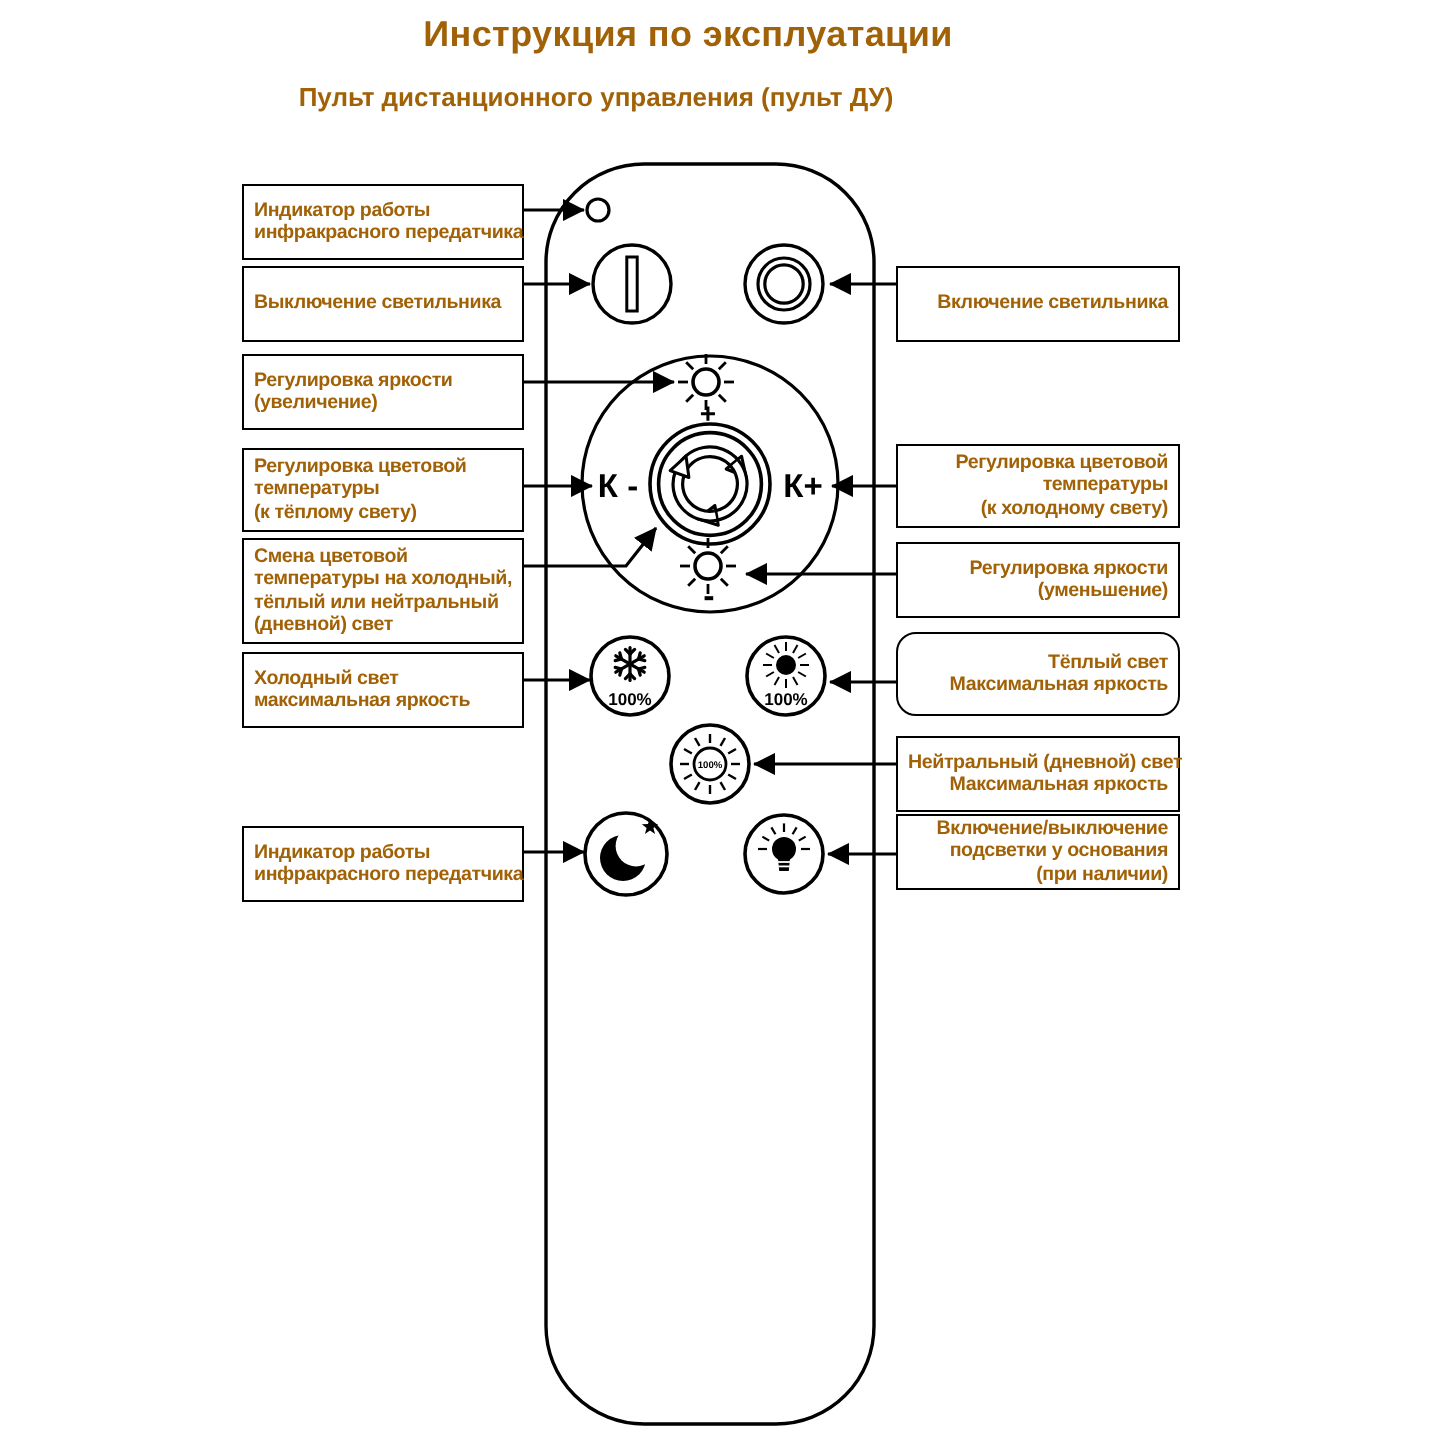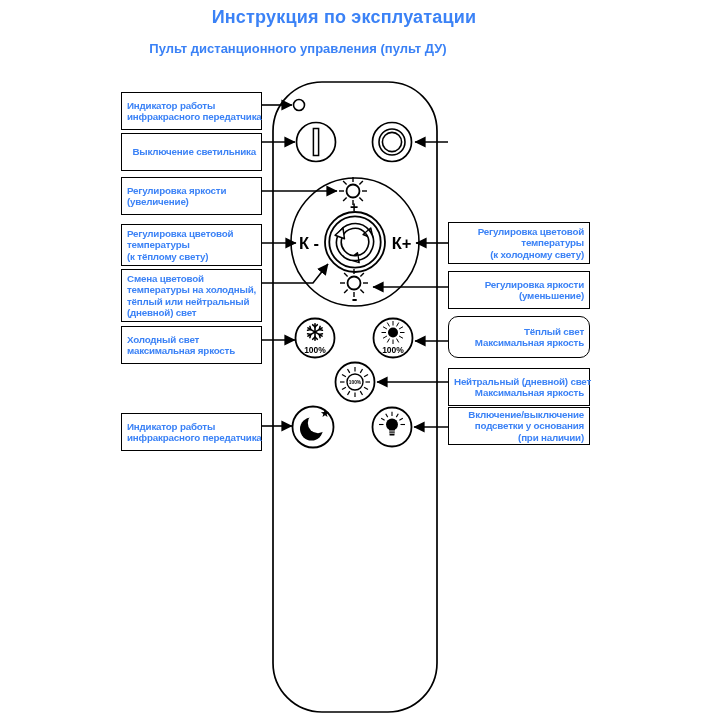--- a/index.html
+++ b/index.html
@@ -1,18 +1,18 @@
 <!DOCTYPE html>
 <html><head>
 <meta charset="utf-8">
 <style>
   html,body{margin:0;padding:0;background:#ffffff;}
   .canvas{
     position:relative;width:720px;height:720px;background:#ffffff;
-    font-family:"Liberation Sans",sans-serif;color:#3b82f6;overflow:hidden;
+    font-family:"Liberation Sans",sans-serif;color:#a16207;overflow:hidden;
   }
   .title{
     position:absolute;top:7px;left:0;width:688px;text-align:center;
     font-size:18px;font-weight:bold;letter-spacing:.2px;
   }
   .subtitle{
     position:absolute;top:41px;left:0;width:596px;text-align:center;
     font-size:13px;font-weight:bold;
   }
   svg.diagram{position:absolute;left:0;top:0;}
@@ -207,21 +207,21 @@
       <path d="M448 341 L415 341" marker-end="url(#ah)"></path>
       <path d="M448 382 L377 382" marker-end="url(#ah)"></path>
       <path d="M448 427 L414 427" marker-end="url(#ah)"></path>
     </g>
   </svg>
 
   <div class="box left" style="top:92px;height:26px;">
     <div>Индикатор работы</div>
     <div>инфракрасного передатчика</div>
   </div>
-  <div class="box left" style="top:133px;height:18px;align-items:flex-end;">
+  <div class="box left" style="top:133px;height:18px;">
     <div>Выключение светильника</div>
   </div>
   <div class="box left" style="top:177px;height:31px;">
     <div>Регулировка яркости</div>
     <div>(увеличение)</div>
   </div>
   <div class="box left" style="top:224px;height:42px;">
     <div>Регулировка цветовой</div>
     <div>температуры</div>
     <div>(к тёплому свету)</div>
@@ -234,20 +234,23 @@
   </div>
   <div class="box left" style="top:326px;height:30px;">
     <div>Холодный свет</div>
     <div>максимальная яркость</div>
   </div>
   <div class="box left" style="top:413px;height:26px;">
     <div>Индикатор работы</div>
     <div>инфракрасного передатчика</div>
   </div>
 
+  <div class="box right" style="top:133px;height:18px;">
+    <div>Включение светильника</div>
+  </div>
   <div class="box right" style="top:222px;height:42px;">
     <div>Регулировка цветовой</div>
     <div>температуры</div>
     <div>(к холодному свету)</div>
   </div>
   <div class="box right" style="top:271px;height:31px;">
     <div>Регулировка яркости</div>
     <div>(уменьшение)</div>
   </div>
   <div class="box right" style="top:316px;height:42px;border-radius:10px;">

